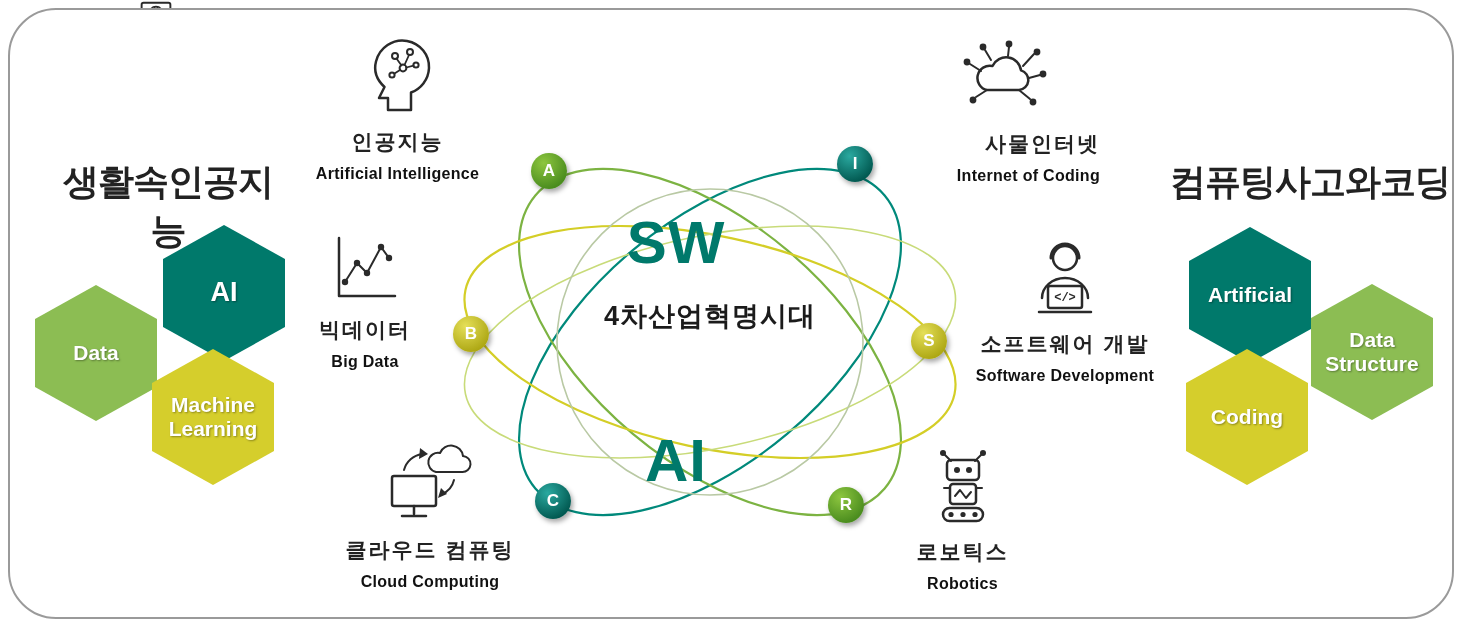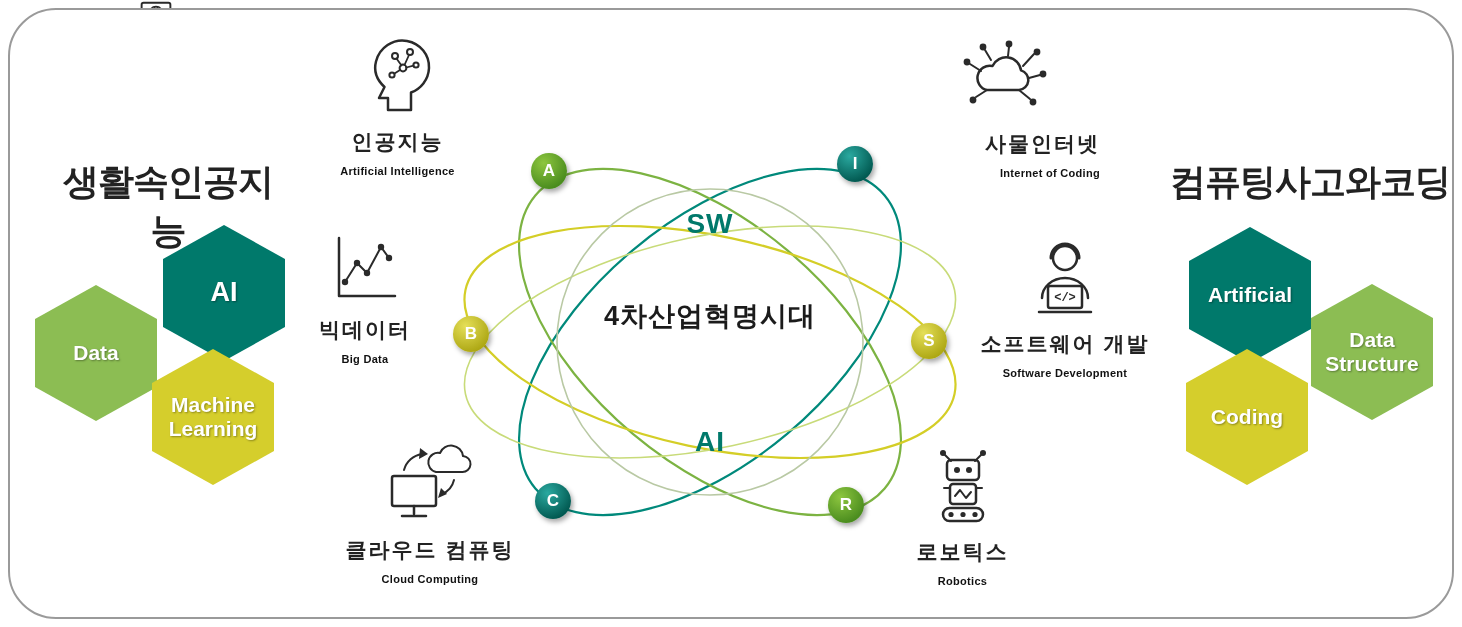--- a/index.html
+++ b/index.html
@@ -37,21 +37,21 @@
   .hex-teal   { background:#00796B; }
   .hex-green  { background:#8CBD53; }
   .hex-yellow { background:#D5CE2C; }
   .hex-ai { font-size:27px; }
 
   
   #venn { position:absolute; left:440px; top:100px; }
 
   .center-text { position:absolute; text-align:center; color:#1b1b1b; }
   #sw-label, #ai-label {
-    left:640px; width:140px; font-size:28px; font-weight:bold; color:#00796B;
+    left:606px; width:140px; font-size:60px; font-weight:bold; color:#00796B;
     letter-spacing:1px;
   }
   #sw-label { top:208px; }
   #ai-label { top:426px; }
   #headline1 { left:555px; top:298px; width:310px; font-size:27px; font-weight:bold; letter-spacing:1px;}
   #headline2 {
     left:540px; top:346px; width:340px;
     display:flex; align-items:center; justify-content:center; gap:12px;
     font-size:27px; font-weight:bold; color:#1b1b1b; letter-spacing:1px;
   }
@@ -64,21 +64,21 @@
     box-shadow:2px 3px 5px rgba(0,0,0,.35);
   }
   .badge-green  { background:radial-gradient(circle at 35% 28%, #8dc63f, #4a8c1e 75%); }
   .badge-teal   { background:radial-gradient(circle at 35% 28%, #2aa9a0, #00564e 78%); }
   .badge-yellow { background:radial-gradient(circle at 35% 28%, #e5df58, #aaa410 80%); }
 
   
   .category { position:absolute; text-align:center; color:#222; }
   .category svg { display:block; margin:0 auto 12px auto; }
   .cat-ko { font-size:21px; font-weight:bold; letter-spacing:2px; color:#222; }
-  .cat-en { font-size:11px; font-weight:bold; margin-top:9px; color:#111; letter-spacing:.3px; }
+  .cat-en { font-size:16px; font-weight:bold; margin-top:9px; color:#111; letter-spacing:.3px; }
 
   .icon-stroke { fill:none; stroke:#2a2a2a; stroke-width:2.5; stroke-linecap:round; stroke-linejoin:round; }
   .icon-fill   { fill:#2a2a2a; stroke:none; }
 </style>
 </head>
 <body>
 
 <div class="frame"></div>
 
 <div class="side-title" id="title-left">생활속인공지능</div>

